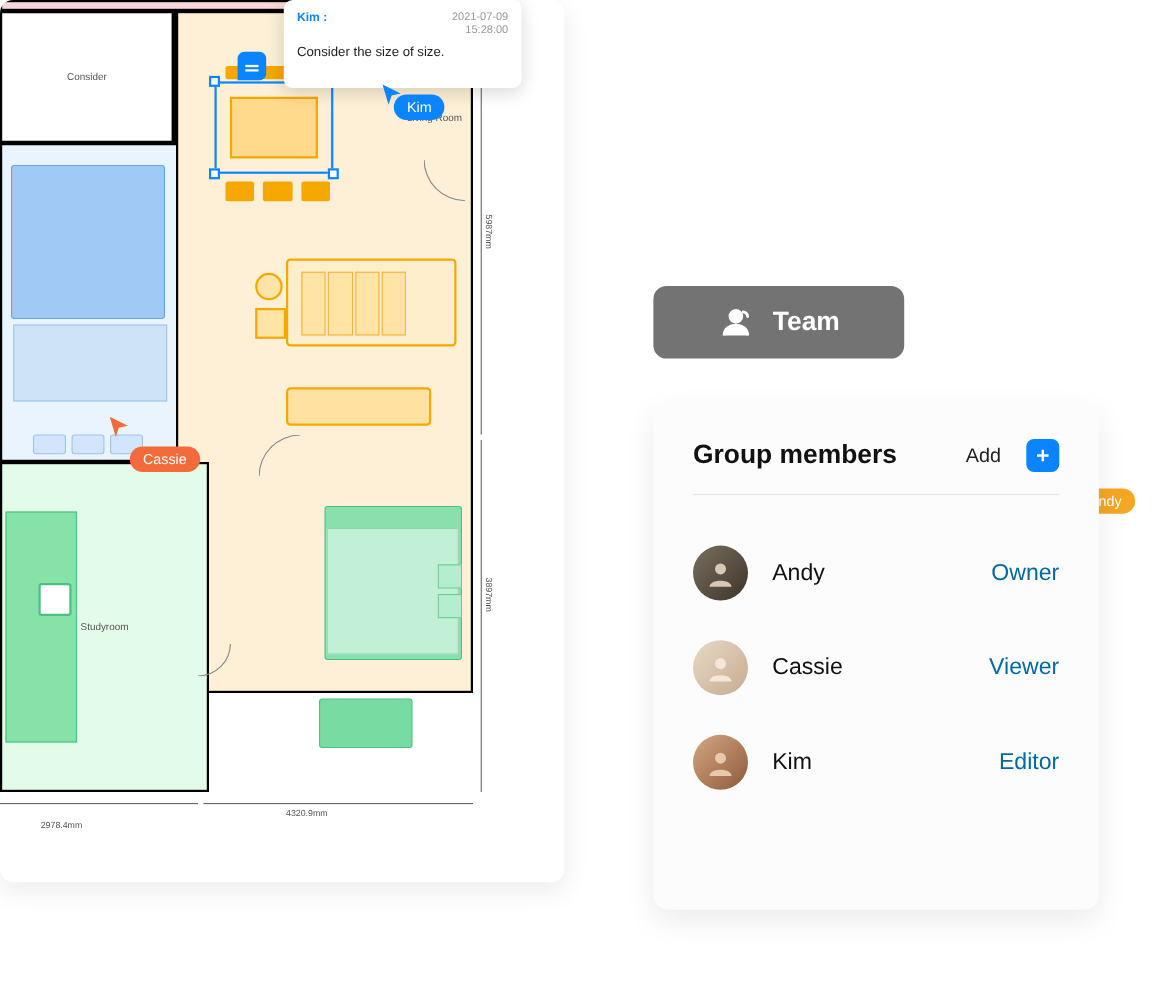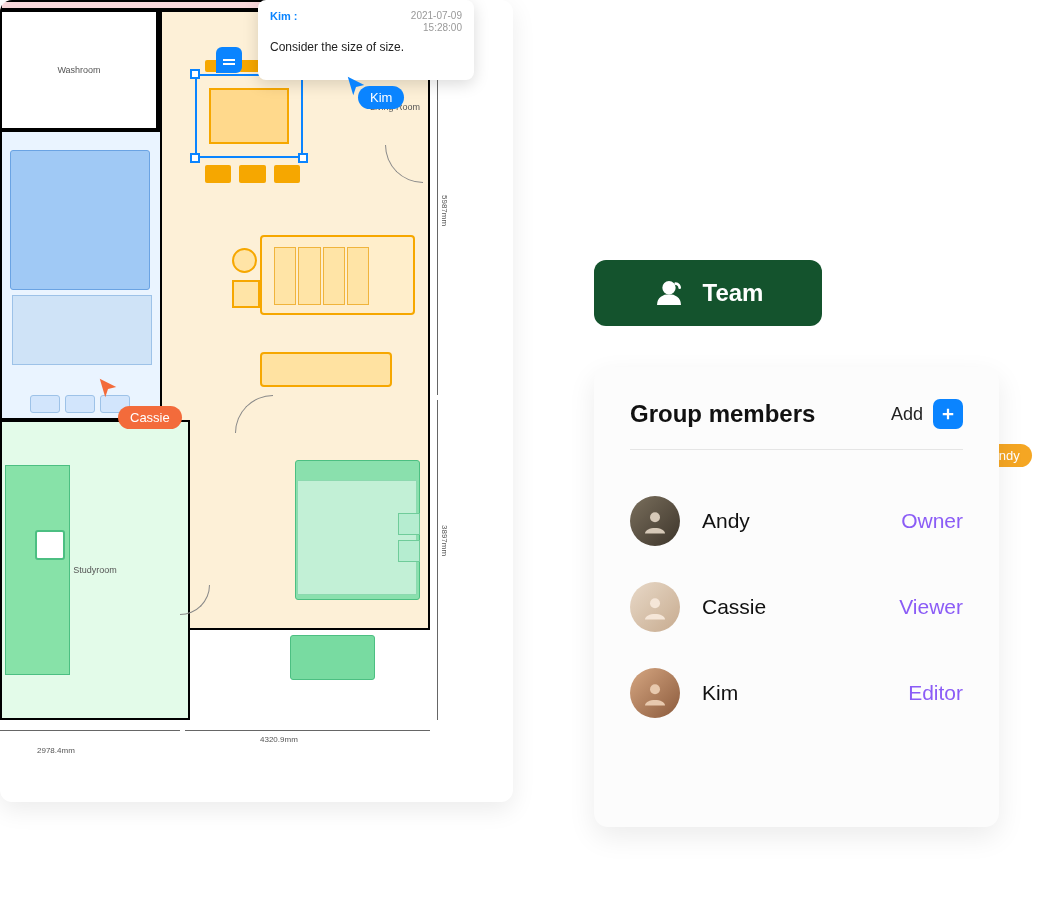--- a/index.html
+++ b/index.html
@@ -119,70 +119,70 @@
   .cur-kim-wrap{ left:345px; top:75px;}
   .cur-kim-lbl{ left:358px; top:86px; background:#0a84ff;}
   .cur-cassie-wrap{ left:97px; top:377px;}
   .cur-cassie-lbl{ left:118px; top:406px; background:#f36b3b;}
   .cur-andy-wrap{ left:952px; top:428px;}
   .cur-andy-lbl{ left:978px; top:444px; background:#f5a623;}
   
   
   .team-btn {
     position:absolute; left:594px; top:260px;
-    width:228px; height:66px; background:#14532d; border-radius:12px;
+    width:228px; height:66px; background:#737373; border-radius:12px;
     display:flex; align-items:center; justify-content:center; gap:18px;
     color:#fff; font-size:24px; font-weight:700;
     cursor:pointer;
   }
   .team-icon svg{ width:32px; height:32px; display:block;}
   
   
   .members-card {
     position:absolute; left:594px; top:367px;
     width:405px; height:460px;
     background:#fcfcfc; border-radius:14px;
     box-shadow:0 10px 28px rgba(0,0,0,0.08);
     padding:32px 36px;
   }
   .members-head {
     display:flex; align-items:center; justify-content:space-between;
     padding-bottom:20px; border-bottom:1px solid #e5e5e5; margin-bottom:28px;
   }
   .members-title { font-size:24px; font-weight:800; color:#111;}
-  .add-wrap { display:flex; align-items:center; gap:10px; font-size:18px; color:#222;}
+  .add-wrap { display:flex; align-items:center; gap:23px; font-size:18px; color:#222;}
   .add-btn {
     width:30px; height:30px; background:#0a84ff; border-radius:7px;
     display:flex; align-items:center; justify-content:center; cursor:pointer;
   }
   .add-btn svg{ width:18px; height:18px; stroke:#fff; stroke-width:3; }
   
   .member-row {
     display:flex; align-items:center; justify-content:space-between;
     padding:18px 0;
   }
   .member-left { display:flex; align-items:center; gap:22px;}
   .avatar {
     width:50px; height:50px; border-radius:50%; background:#ccc;
     display:flex; align-items:center; justify-content:center; overflow:hidden;
   }
   .member-name { font-size:21px; color:#111;}
-  .member-role { font-size:21px; color:#8b5cf6;}
+  .member-role { font-size:21px; color:#0369a1;}
   .av1{ background: linear-gradient(135deg,#7a6f5d,#3d352b);}
   .av2{ background: linear-gradient(135deg,#e8d9c8,#c7ab8f);}
   .av3{ background: linear-gradient(135deg,#d6a782,#8b5a3c);}
 </style>
 </head>
 <body>
 
 <div class="plan-card">
   <div class="plan-inner">
     <div class="toparea"></div>
     <div class="room washroom">
-      <span>Washroom</span>
+      <span>Consider</span>
     </div>
     <div class="room bedroom02">
       <span>Bedroom02</span>
     </div>
     <div class="room livingroom">
       <span style="position:absolute; right:8px; top:90px;">Living Room</span>
     </div>
     <div class="room studyroom">
       <span>Studyroom</span>
     </div>

